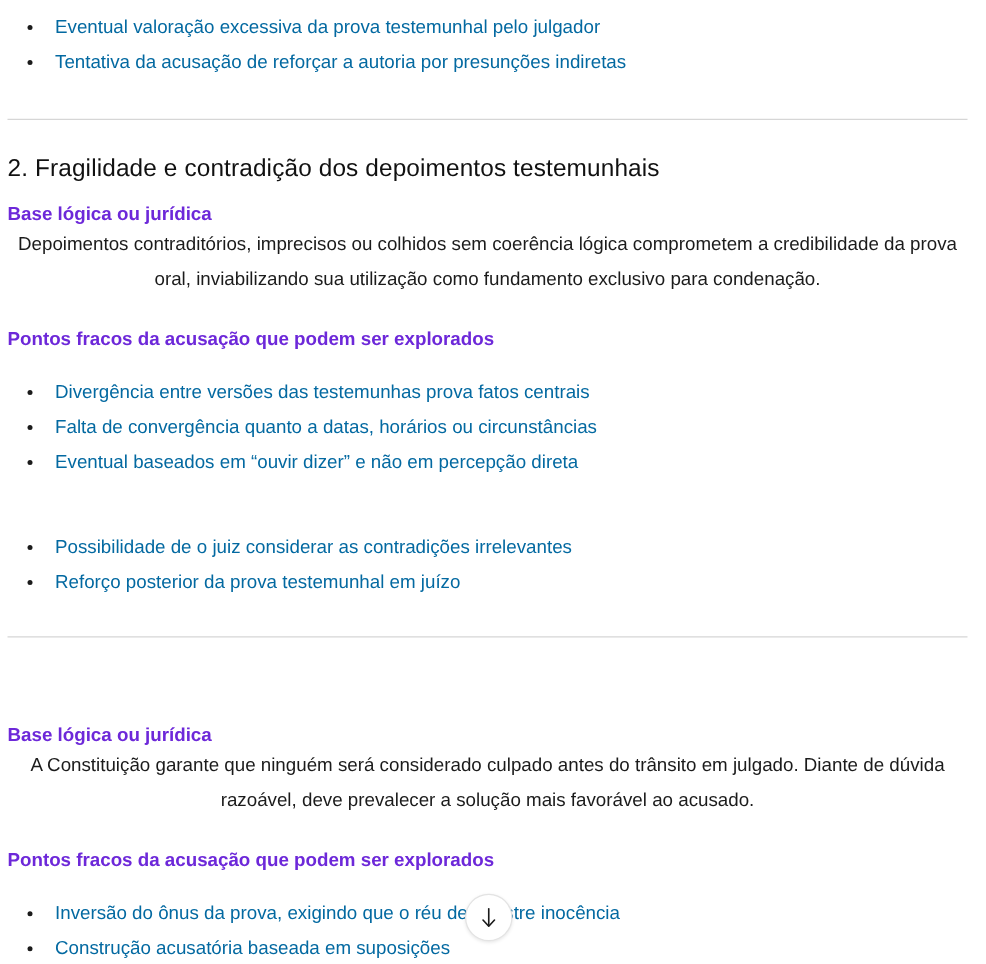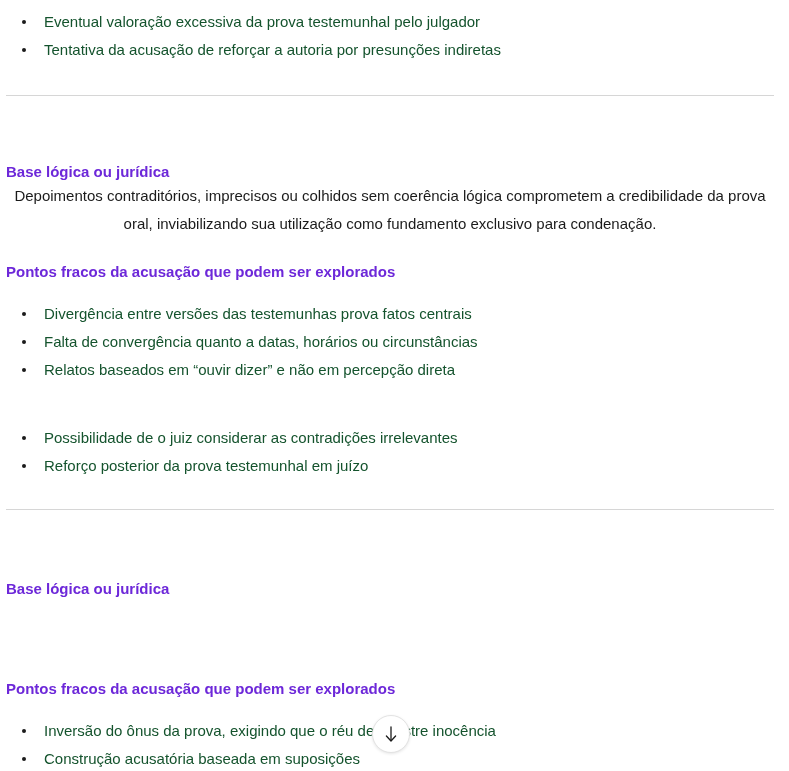--- a/index.html
+++ b/index.html
@@ -30,21 +30,21 @@
   ul.bullets {
     list-style: none;
     margin: 0;
     padding: 0;
   }
   ul.bullets li {
     position: relative;
     padding-left: 38px;
     font-size: 15px;
     line-height: 28px;
-    color: #14532d;
+    color: #0369a1;
     white-space: nowrap;
   }
   ul.bullets li::before {
     content: "";
     position: absolute;
     left: 16px;
     top: 12px;
     width: 4px;
     height: 4px;
     border-radius: 50%;
@@ -127,44 +127,46 @@
 
 <div class="doc">
 
   <ul class="bullets abs" id="top-list">
       <li>Eventual valoração excessiva da prova testemunhal pelo julgador</li>
       <li>Tentativa da acusação de reforçar a autoria por presunções indiretas</li>
     </ul>
 
   <hr class="divider abs" id="divider-1">
 
+  <h2 class="section-title abs" id="sec2-title">2. Fragilidade e contradição dos depoimentos testemunhais</h2>
 
   <h3 class="sub-title abs" id="sec2-basis-title">Base lógica ou jurídica</h3>
 
   <p class="body-text abs" id="sec2-basis-text">Depoimentos contraditórios, imprecisos ou colhidos sem coerência lógica comprometem a credibilidade da prova oral, inviabilizando sua utilização como fundamento exclusivo para condenação.</p>
 
   <h3 class="sub-title abs" id="sec2-weak-title">Pontos fracos da acusação que podem ser explorados</h3>
 
   <ul class="bullets abs" id="sec2-weak-list">
       <li>Divergência entre versões das testemunhas prova fatos centrais</li>
       <li>Falta de convergência quanto a datas, horários ou circunstâncias</li>
-      <li>Relatos baseados em “ouvir dizer” e não em percepção direta</li>
+      <li>Eventual baseados em “ouvir dizer” e não em percepção direta</li>
     </ul>
 
 
   <ul class="bullets abs" id="sec2-risks-list">
       <li>Possibilidade de o juiz considerar as contradições irrelevantes</li>
       <li>Reforço posterior da prova testemunhal em juízo</li>
     </ul>
 
   <hr class="divider abs" id="divider-2">
 
 
   <h3 class="sub-title abs" id="sec3-basis-title">Base lógica ou jurídica</h3>
 
+  <p class="body-text abs" id="sec3-basis-text">A Constituição garante que ninguém será considerado culpado antes do trânsito em julgado. Diante de dúvida razoável, deve prevalecer a solução mais favorável ao acusado.</p>
 
   <h3 class="sub-title abs" id="sec3-weak-title">Pontos fracos da acusação que podem ser explorados</h3>
 
   <ul class="bullets abs" id="sec3-weak-list">
       <li>Inversão do ônus da prova, exigindo que o réu demonstre inocência</li>
       <li>Construção acusatória baseada em suposições</li>
     </ul>
 
   <div class="scroll-button" id="scroll-button" title="Rolar para baixo">
     <span>

